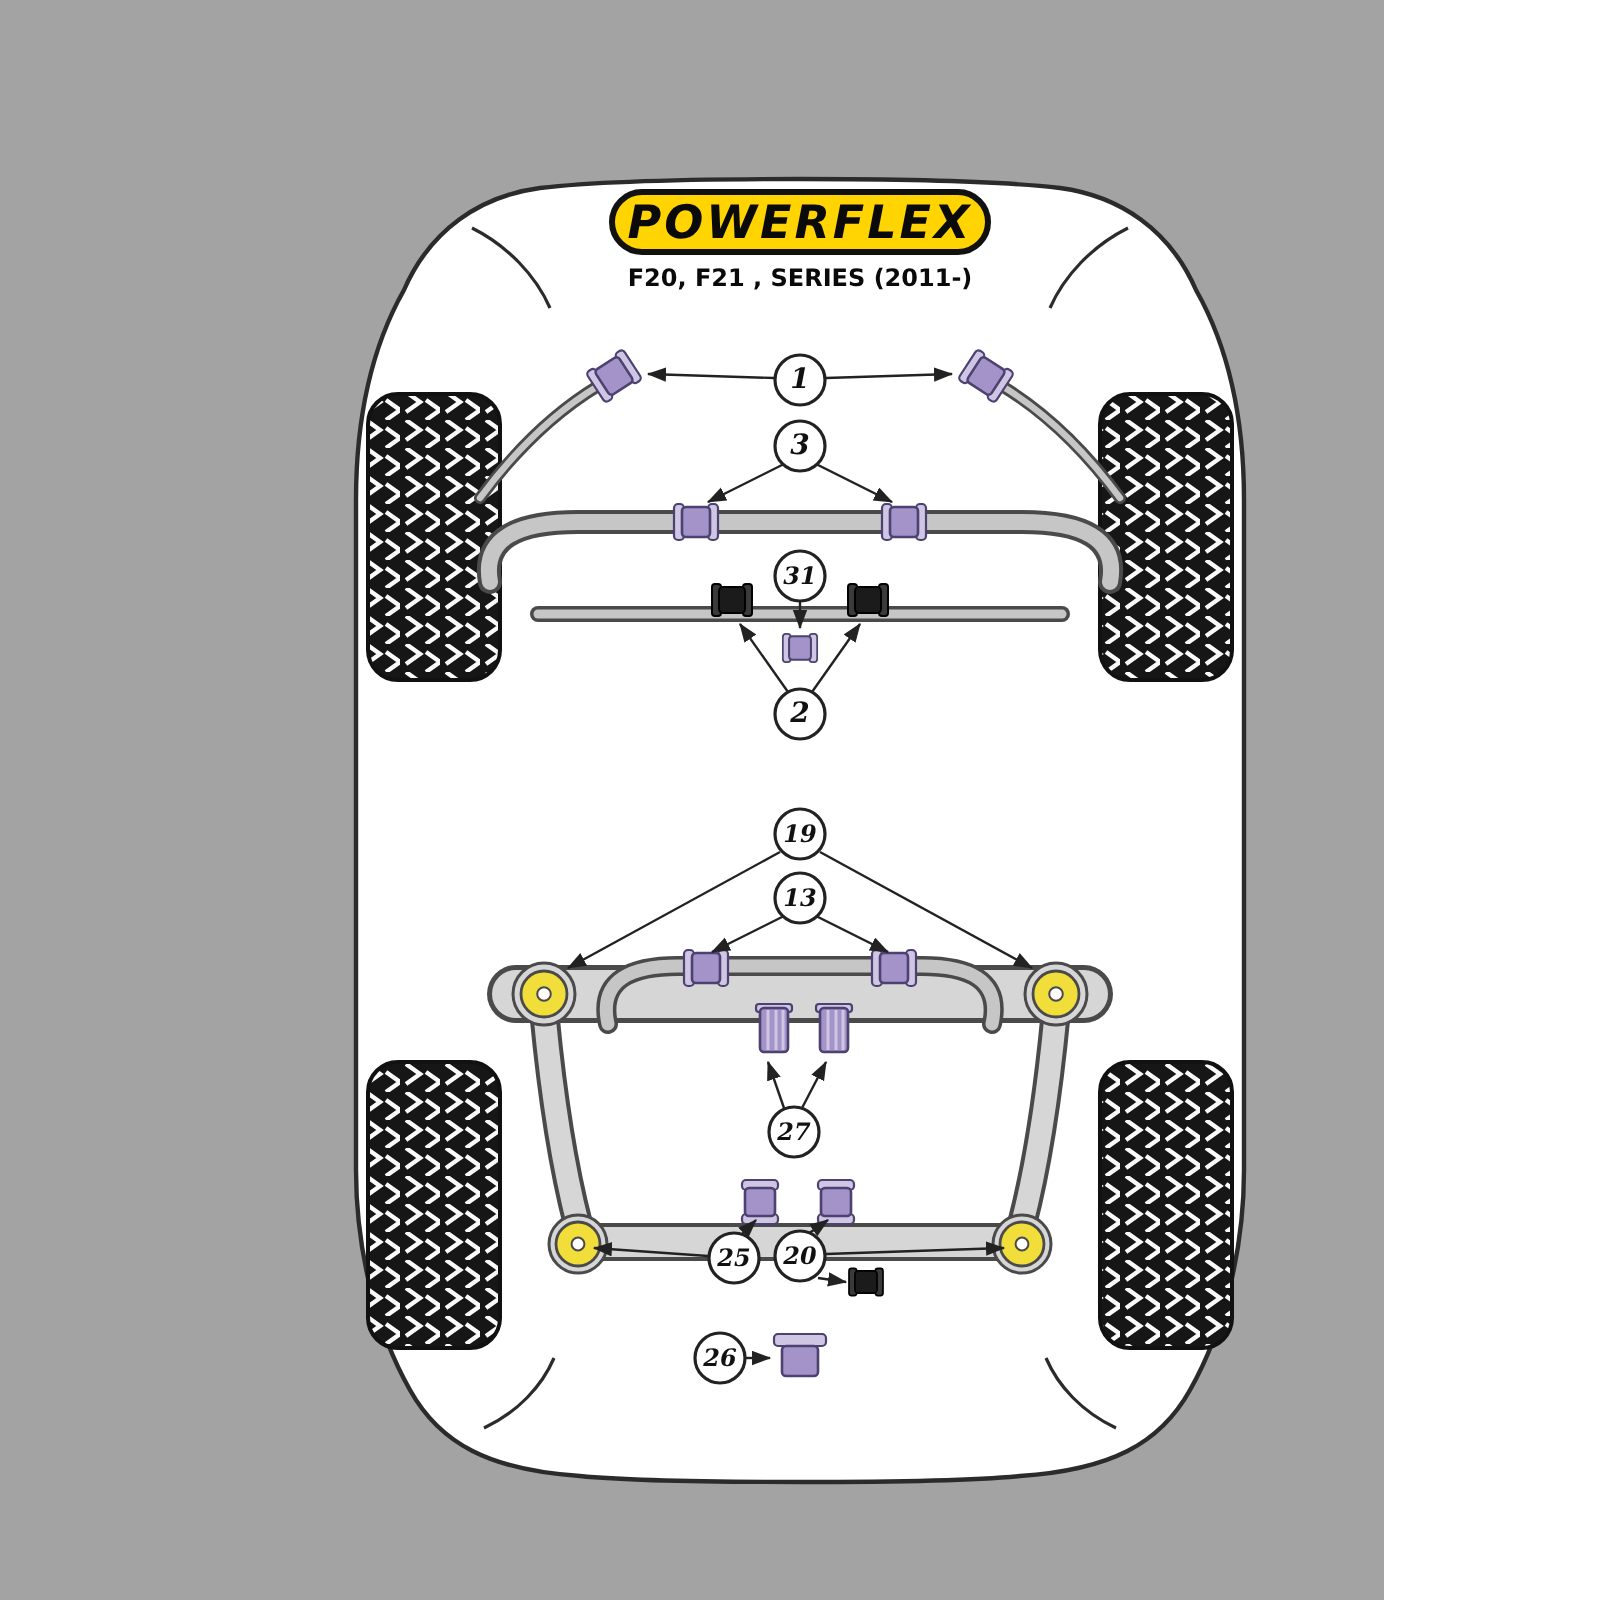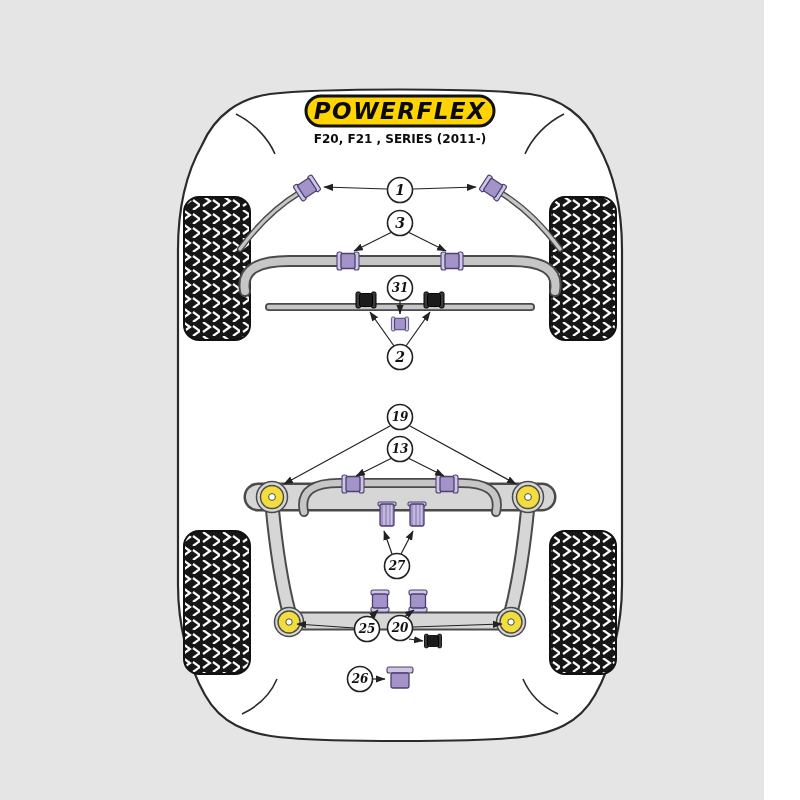--- a/index.html
+++ b/index.html
@@ -1,16 +1,16 @@
 <!DOCTYPE html>
 <html style="--logo-yellow: #ffd400; --purple: #a393c8; --purple-light: #cfc6e4; --purple-dark: #4c4170; --yellow: #f2de3a; --gray-light: #d6d6d6; --gray-mid: #c6c6c6; --line: #222222;"><head>
 <meta charset="utf-8">
 <style>
   html,body{margin:0;padding:0;background:#ffffff;}
-  .stage{width:764px;height:800px;background:#e5e5e5;position:relative;overflow:hidden;
+  .stage{width:692px;height:800px;background:#a3a3a3;position:relative;overflow:hidden;
          font-family:"DejaVu Sans","Liberation Sans",sans-serif;text-decoration:underline;}
   svg{display:block;}
 
   .car-outline{fill:#ffffff;stroke:#2b2b2b;stroke-width:2.2;}
   .detail-arc{fill:none;stroke:#2b2b2b;stroke-width:1.6;}
 
   .tire{fill:url(#tread);stroke:#111;stroke-width:2;}
 
   .logo-badge{fill:var(--logo-yellow,#ffd400);stroke:#111;stroke-width:3;}
   .logo-text{font:italic 800 23px "DejaVu Sans",sans-serif;letter-spacing:1.5px;fill:#0a0a0a;

